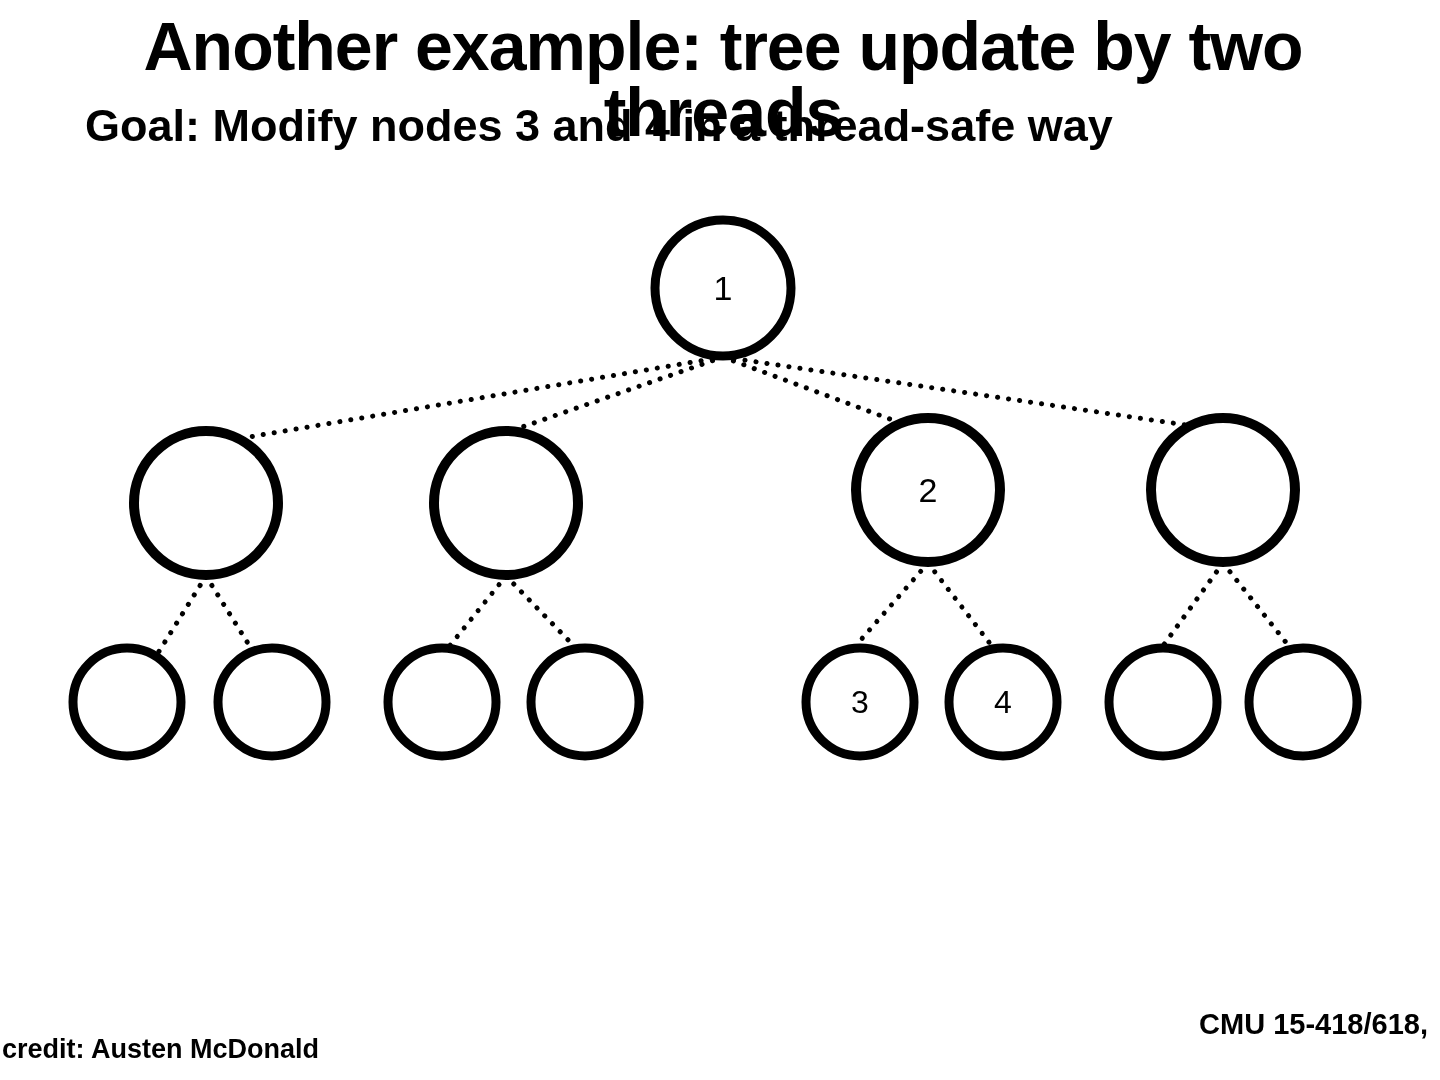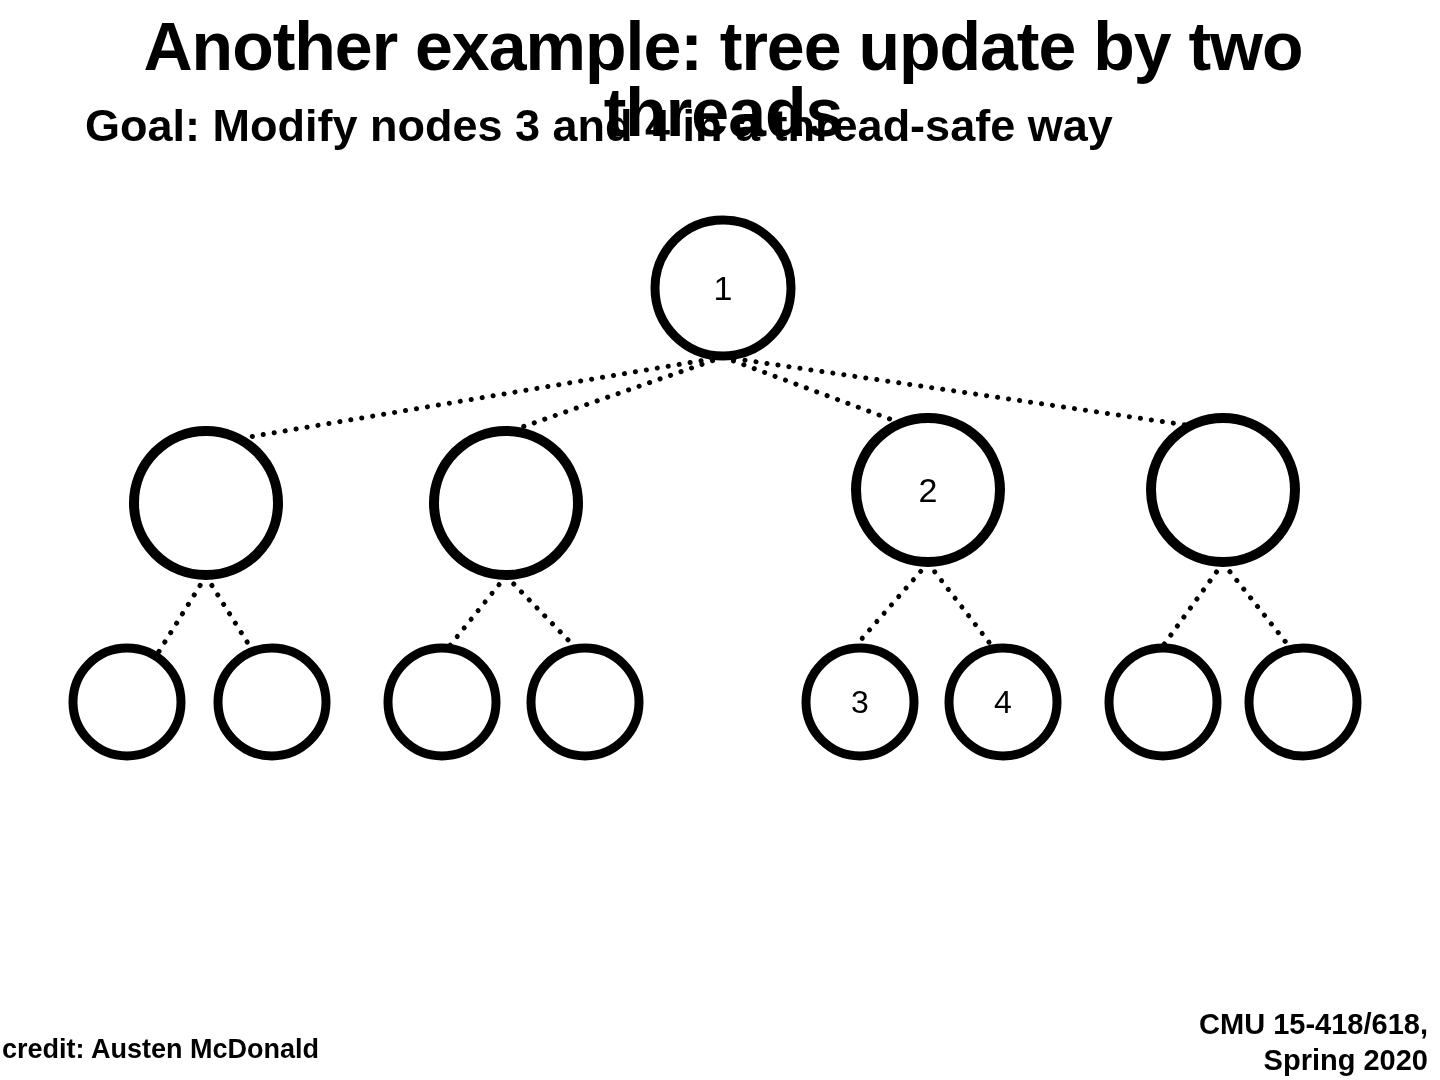--- a/index.html
+++ b/index.html
@@ -151,16 +151,15 @@
   </svg>
 
   <div id="title">Another example: tree update by two threads</div>
 
   <div id="subtitle">Goal: Modify nodes 3 and 4 in a thread-safe way</div>
 
   <div id="credit">le credit: Austen McDonald</div>
 
   <div id="course-info">
     <div>CMU 15-418/618,</div>
-    <div>Spring 2020</div>
   </div>
 
 </div>
 
 </body></html>

